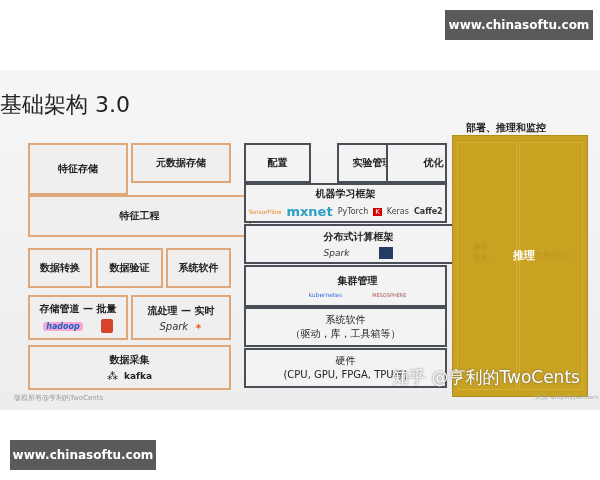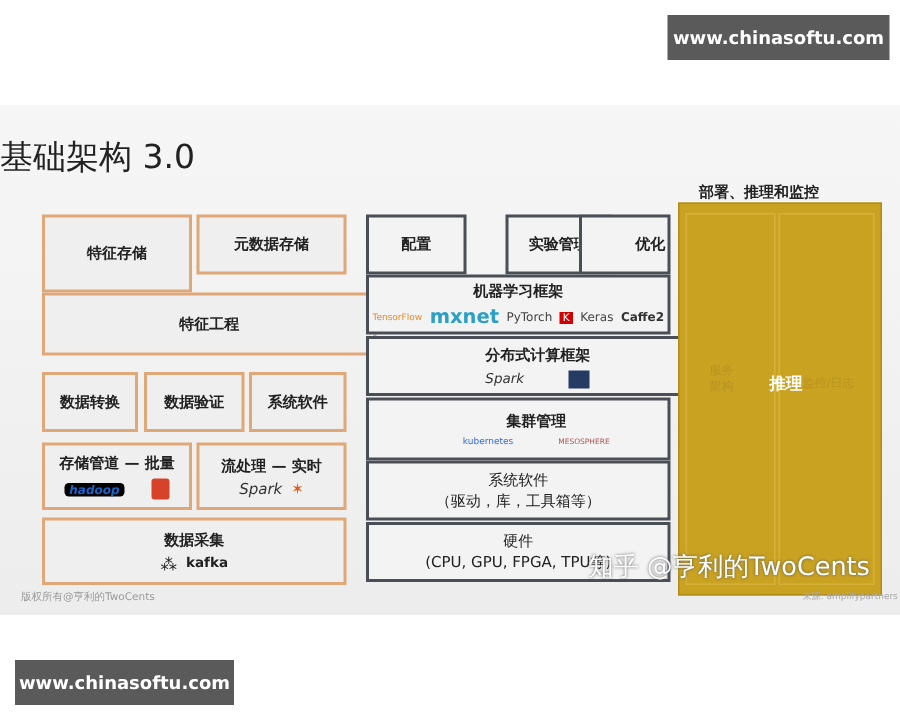--- a/index.html
+++ b/index.html
@@ -42,21 +42,21 @@
     </div>
   <div class="box orange" style="left:96px;top:178px;width:67px;height:40px;">
       <span>数据验证</span>
     </div>
   <div class="box orange" style="left:166px;top:178px;width:65px;height:40px;">
       <span>系统软件</span>
     </div>
   <div class="box orange" style="left:28px;top:225px;width:100px;height:45px;">
     <span>存储管道 — 批量</span>
     <div class="logos">
-      <span style="color:#1a63c8;font-style:italic;font-weight:bold;background:#000000;padding:0 3px;border-radius:3px;text-align:right;">hadoop</span>
+      <span style="color:#1a63c8;font-style:italic;font-weight:bold;background:#f9a8d4;padding:0 3px;border-radius:3px;text-align:right;">hadoop</span>
       <span style="display:inline-block;width:12px;height:14px;background:#d6432a;border-radius:2px;margin-left:12px;"></span>
     </div>
   </div>
   <div class="box orange" style="left:131px;top:225px;width:100px;height:45px;">
     <span>流处理 — 实时</span>
     <div class="logos">
         <span style="color:#333;font-style:italic;font-size:10px;">Spark</span>
         <span style="color:#e25a1c;font-size:10px;">✶</span>
       </div>
   </div>

